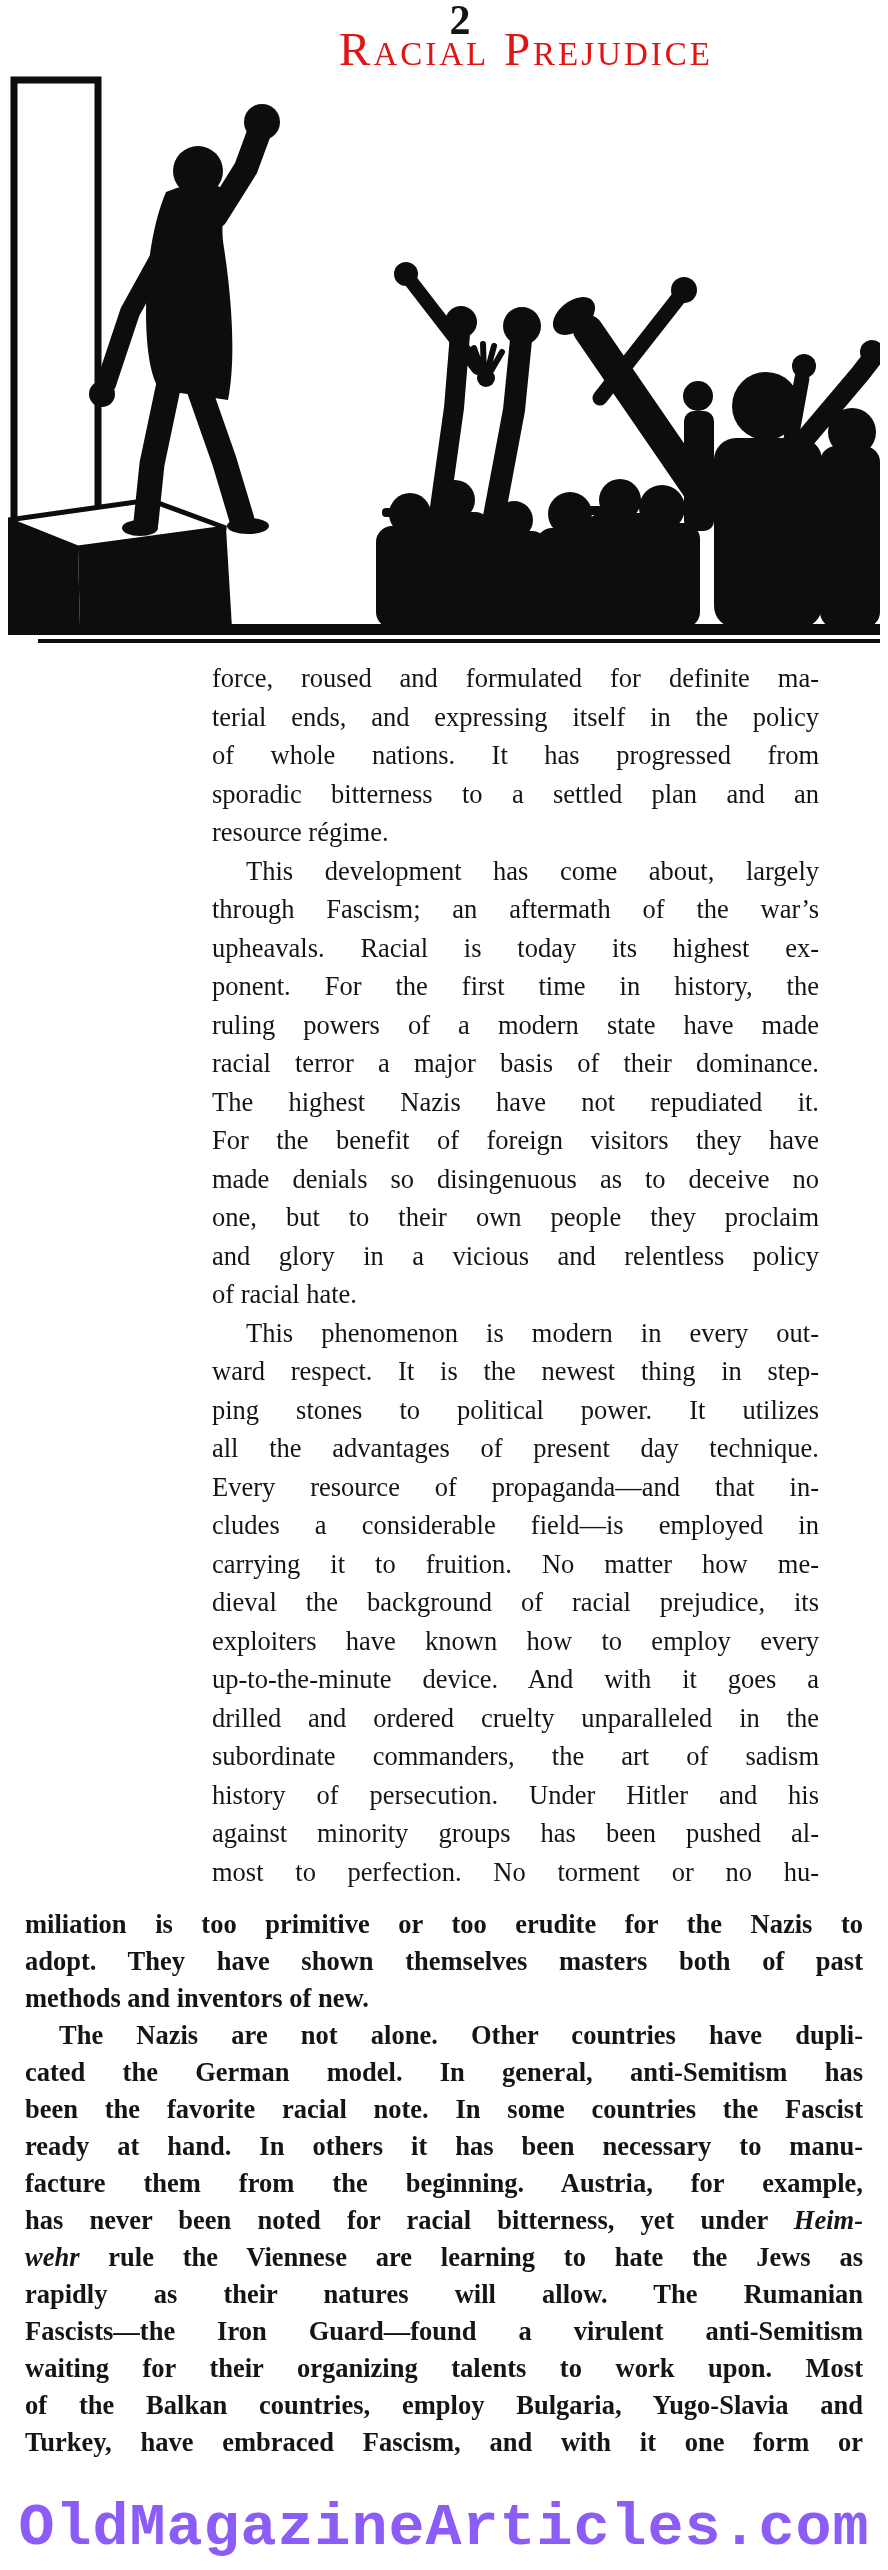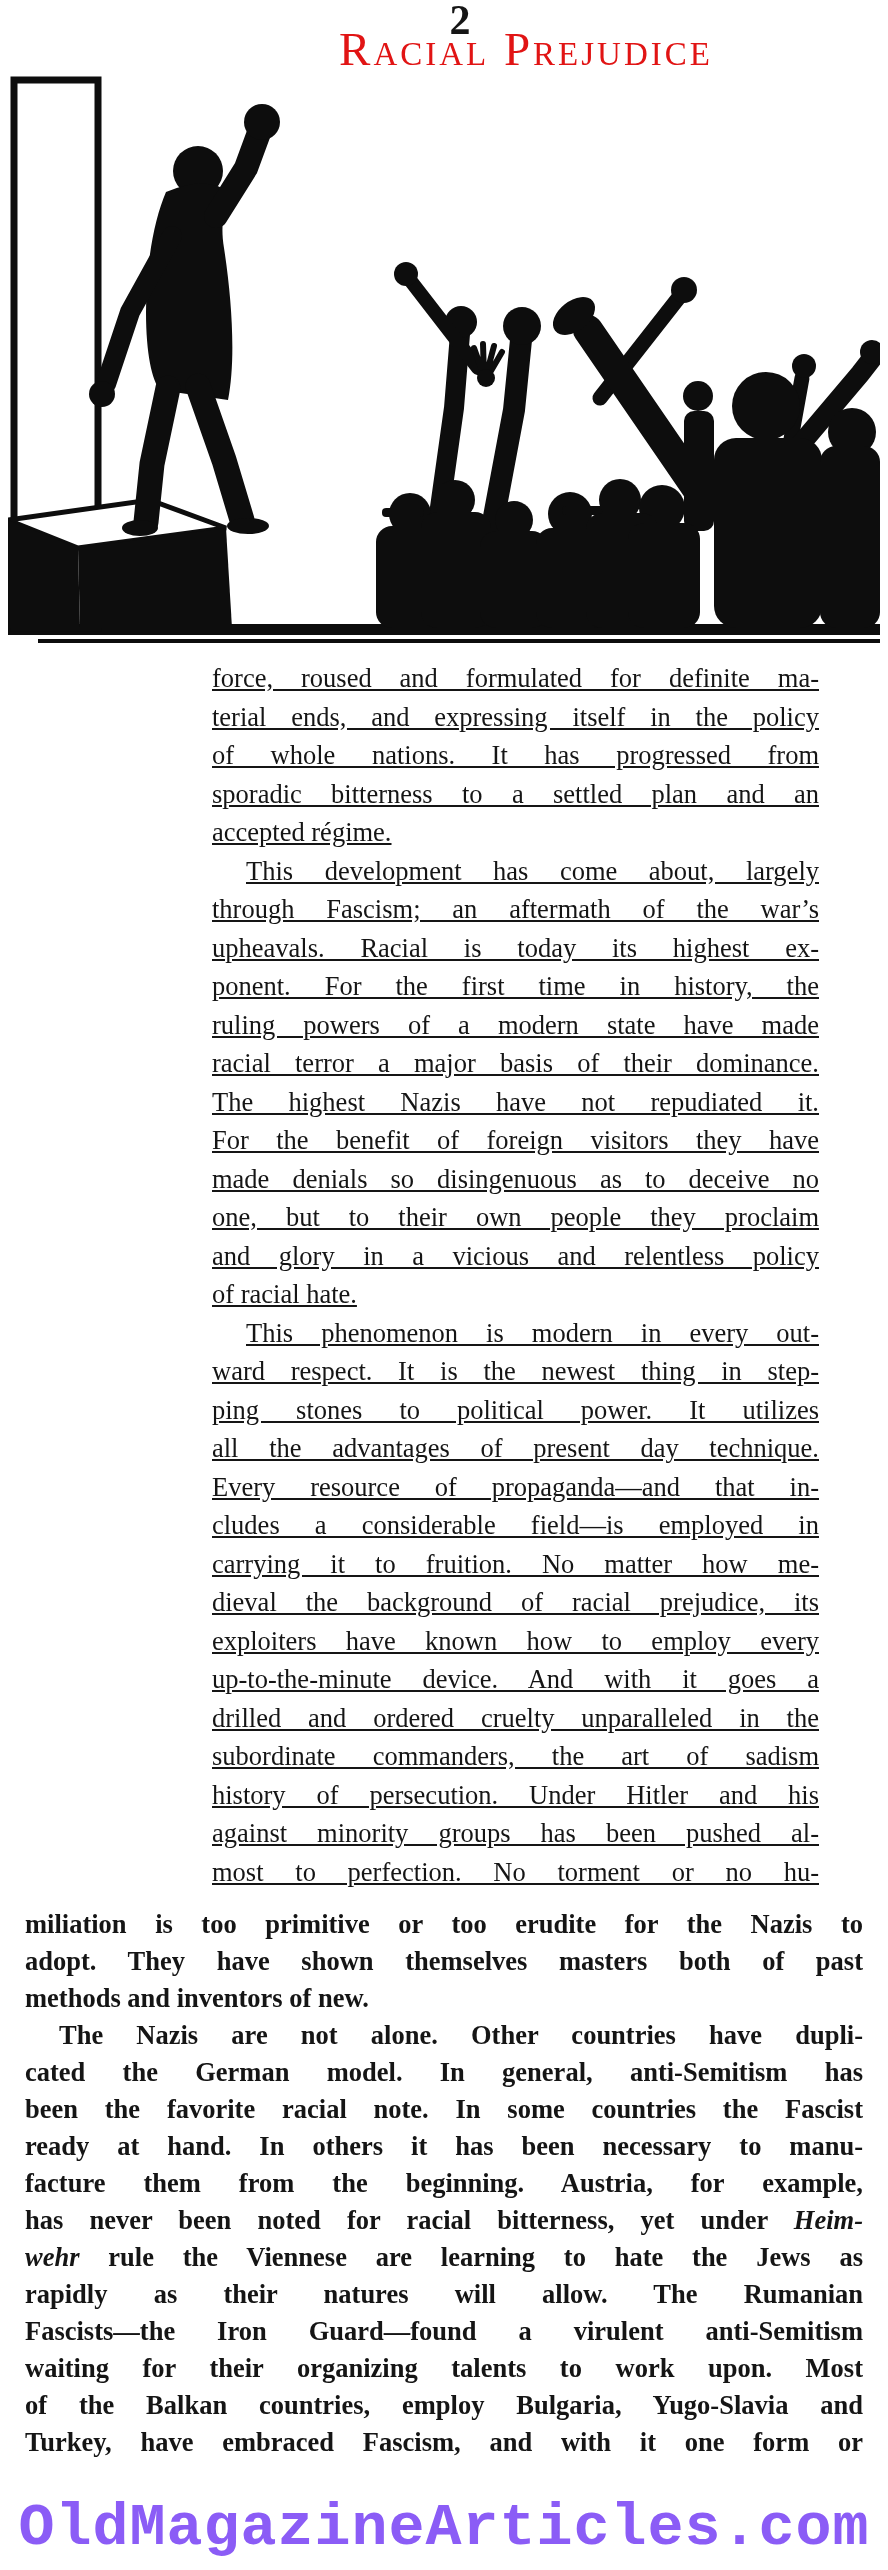--- a/index.html
+++ b/index.html
@@ -14,21 +14,21 @@
   .article-title {
     position:absolute; left:148px; top:22px; width:756px; text-align:center;
     font-variant:small-caps; font-size:47px; letter-spacing:3px;
     color:#e11414; font-weight:400; white-space:nowrap;
   }
   .illustration {
     position:absolute; left:8px; top:68px; width:872px; height:588px;
   }
   .illustration svg { display:block; width:100%; height:100%; }
   .text-col { position:absolute; }
-  .narrow { left:212px; top:659px; width:607px;text-decoration:underline; }
+  .narrow { left:212px; top:659px; width:607px; }
   .wide   { left:25px;  top:1906px; width:838px; }
   .tline {
     font-size:26.5px; line-height:38.5px;
     text-align:justify; text-align-last:justify;
     white-space:normal;
   }
   .wide .tline { line-height:37px;font-weight:bold; }
   .tline.end  { text-align-last:left; }
   .tline.first{ text-indent:34px; }
   .narrow .tline.first { }
@@ -112,21 +112,21 @@
         <rect x="812" y="378" width="60" height="182" rx="16"></rect>
       </g>
     </svg>
   </div>
 
   <div class="text-col narrow">
       <div class="tline"><span>force, roused and formulated for definite ma-</span></div>
       <div class="tline"><span>terial ends, and expressing itself in the policy</span></div>
       <div class="tline"><span>of whole nations. It has progressed from</span></div>
       <div class="tline"><span>sporadic bitterness to a settled plan and an</span></div>
-      <div class="tline end"><span>accepted régime.</span></div>
+      <div class="tline end"><span>resource régime.</span></div>
       <div class="tline first"><span>This development has come about, largely</span></div>
       <div class="tline"><span>through Fascism; an aftermath of the war’s</span></div>
       <div class="tline"><span>upheavals. Racial is today its highest ex-</span></div>
       <div class="tline"><span>ponent. For the first time in history, the</span></div>
       <div class="tline"><span>ruling powers of a modern state have made</span></div>
       <div class="tline"><span>racial terror a major basis of their dominance.</span></div>
       <div class="tline"><span>The highest Nazis have not repudiated it.</span></div>
       <div class="tline"><span>For the benefit of foreign visitors they have</span></div>
       <div class="tline"><span>made denials so disingenuous as to deceive no</span></div>
       <div class="tline"><span>one, but to their own people they proclaim</span></div>

